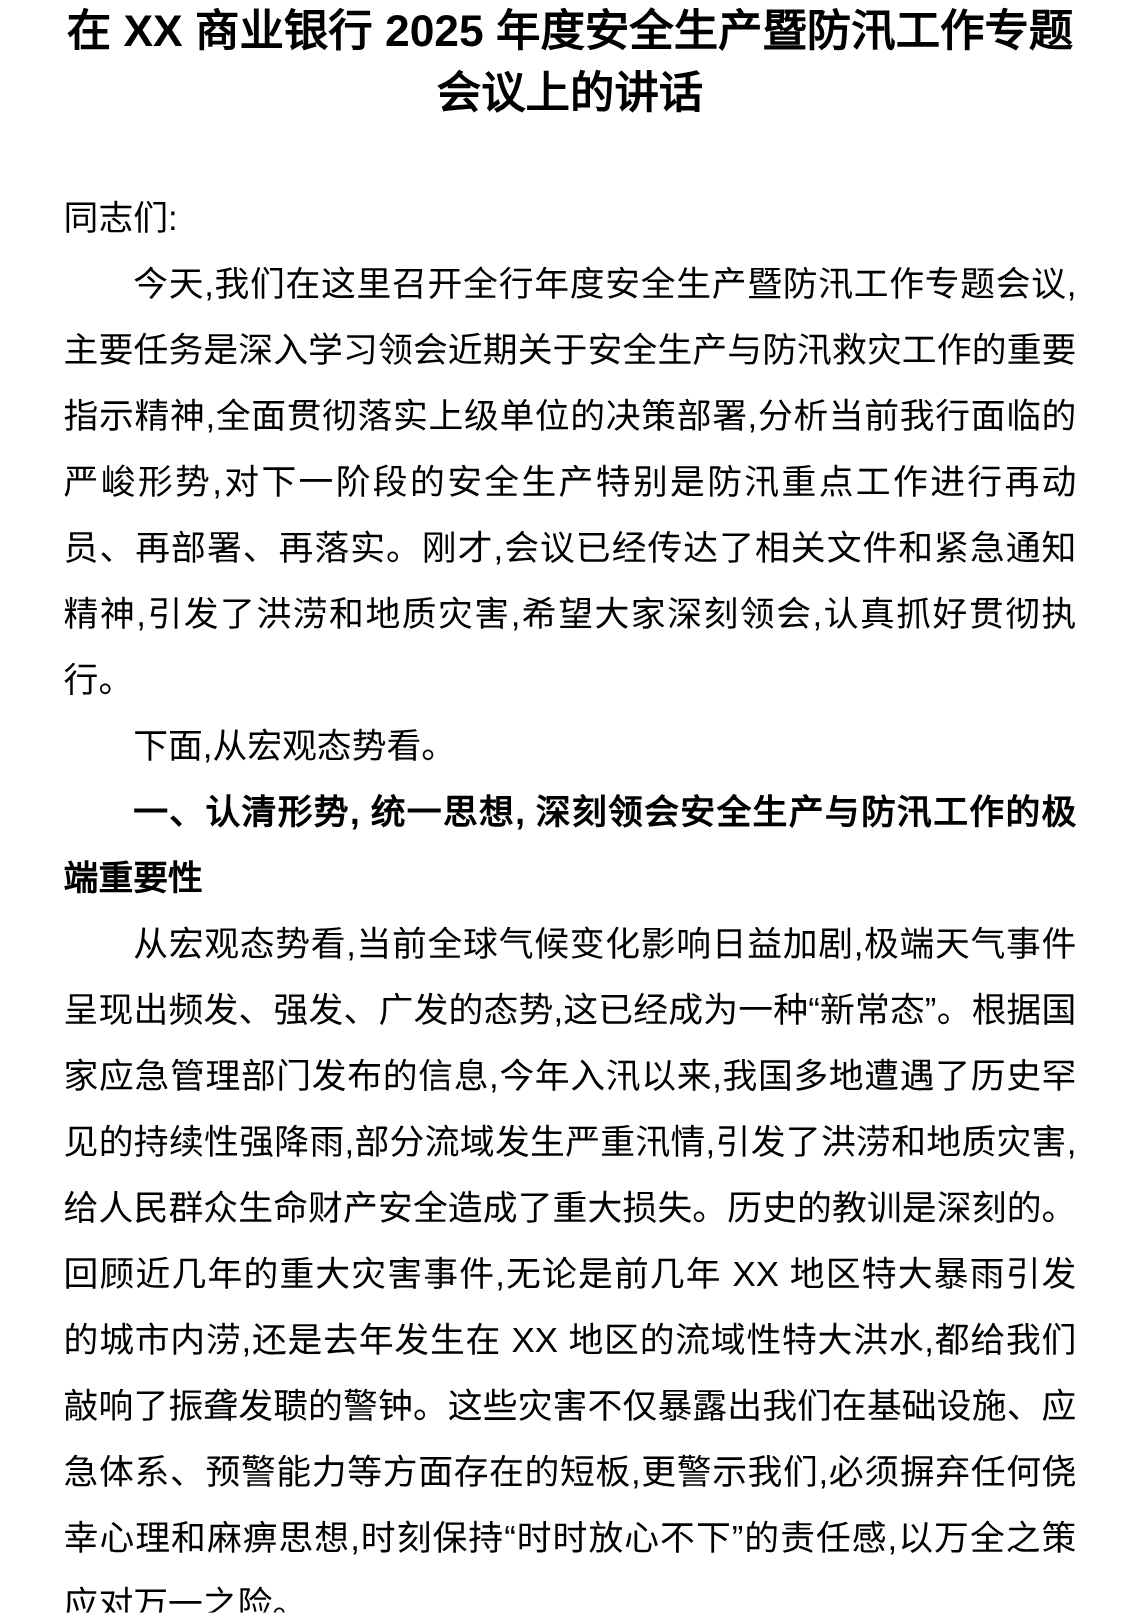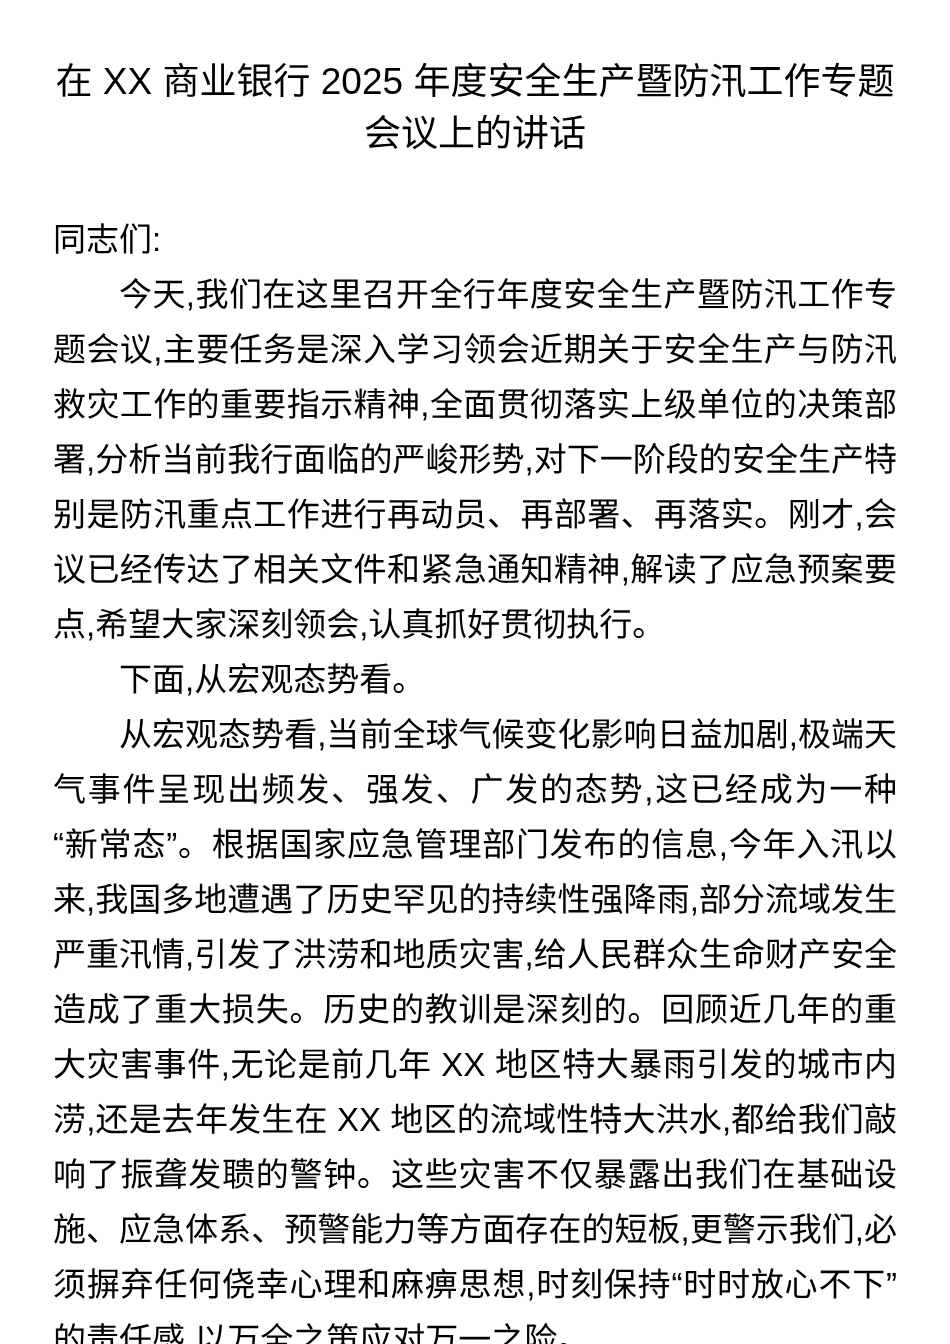--- a/index.html
+++ b/index.html
@@ -25,34 +25,33 @@
   .doc-body {
     position: absolute;
     left: 53px;
     top: 0;
     width: 844px;
   }
 
   
   .doc-title {
     margin: 0;
-    padding-top: 56px;
     font-size: 37px;
     line-height: 52px;
-    font-weight: 400;
+    font-weight: 700;
     text-align: center;
     letter-spacing: 0px;
     word-break: break-all;
     text-align-last: center;
   }
 
   
   .para {
     margin: 0;
-    font-size: 33px;
+    font-size: 29px;
     line-height: 55px;
     font-weight: 400;
     text-align: justify;
     text-justify: inter-ideograph;
     word-break: break-all;
     letter-spacing: 0px;
   }
 
   .para.salutation {
     margin-top: 52px;
@@ -71,22 +70,23 @@
 </head>
 <body>
 
 <div class="page">
   <div class="doc-body">
 
     <h1 class="doc-title">在 XX 商业银行 2025 年度安全生产暨防汛工作专题会议上的讲话</h1>
 
     <p class="para salutation">同志们:</p>
 
-    <p class="para indent">今天,我们在这里召开全行年度安全生产暨防汛工作专题会议,主要任务是深入学习领会近期关于安全生产与防汛救灾工作的重要指示精神,全面贯彻落实上级单位的决策部署,分析当前我行面临的严峻形势,对下一阶段的安全生产特别是防汛重点工作进行再动员、再部署、再落实。刚才,会议已经传达了相关文件和紧急通知精神,解读了应急预案要点,希望大家深刻领会,认真抓好贯彻执行。</p>
+    <p class="para indent">今天,我们在这里召开全行年度安全生产暨防汛工作专题会议,主要任务是深入学习领会近期关于安全生产与防汛救灾工作的重要指示精神,全面贯彻落实上级单位的决策部署,分析当前我行面临的严峻形势,对下一阶段的安全生产特别是防汛重点工作进行再动员、再部署、再落实。刚才,会议已经传达了相关文件和紧急通知精神,引发了洪涝和地质灾害,希望大家深刻领会,认真抓好贯彻执行。</p>
 
     <p class="para indent">下面,从宏观态势看。</p>
 
+    <p class="para heading">一、认清形势, 统一思想, 深刻领会安全生产与防汛工作的极端重要性</p>
 
 
     <p class="para indent">从宏观态势看,当前全球气候变化影响日益加剧,极端天气事件呈现出频发、强发、广发的态势,这已经成为一种“新常态”。根据国家应急管理部门发布的信息,今年入汛以来,我国多地遭遇了历史罕见的持续性强降雨,部分流域发生严重汛情,引发了洪涝和地质灾害,给人民群众生命财产安全造成了重大损失。历史的教训是深刻的。回顾近几年的重大灾害事件,无论是前几年 XX 地区特大暴雨引发的城市内涝,还是去年发生在 XX 地区的流域性特大洪水,都给我们敲响了振聋发聩的警钟。这些灾害不仅暴露出我们在基础设施、应急体系、预警能力等方面存在的短板,更警示我们,必须摒弃任何侥幸心理和麻痹思想,时刻保持“时时放心不下”的责任感,以万全之策应对万一之险。</p>
 
   </div>
 </div>
 
 </body></html>

